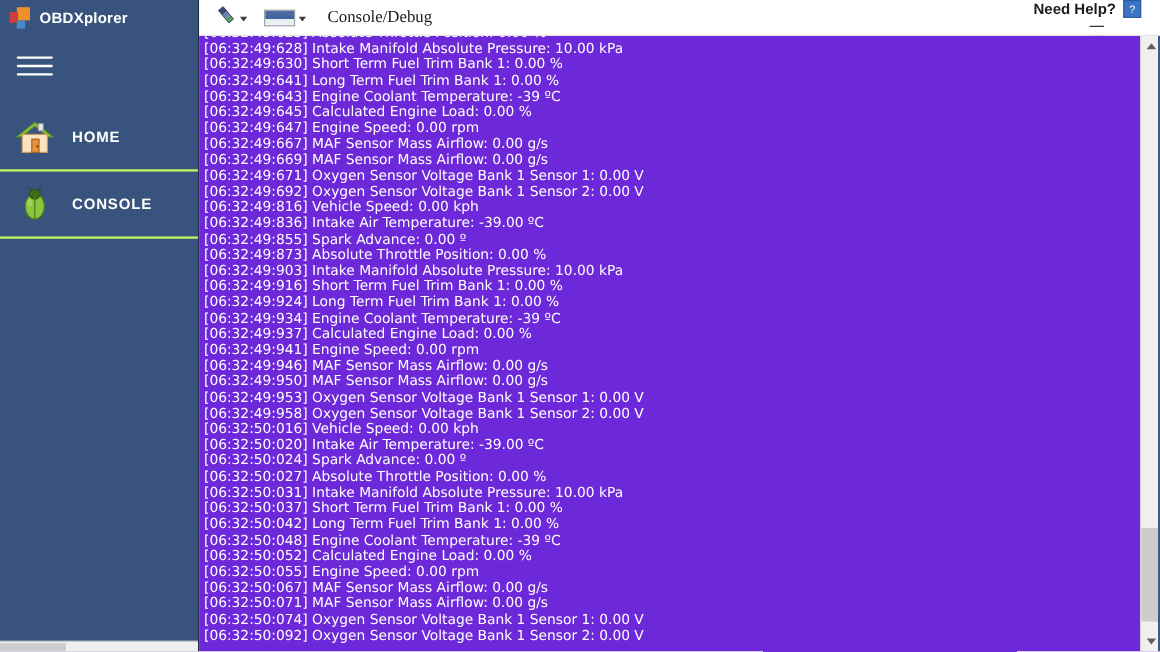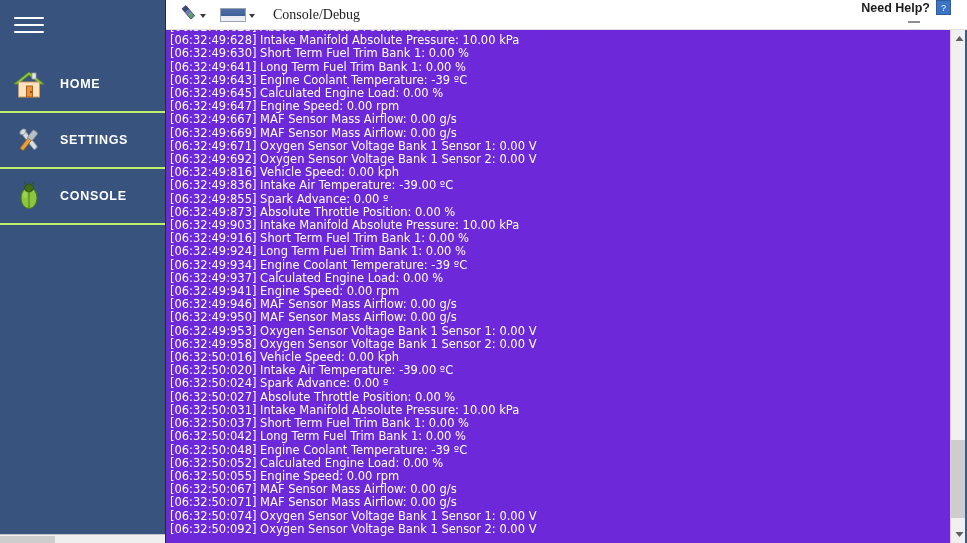--- a/index.html
+++ b/index.html
@@ -249,20 +249,28 @@
     background: #3d5a86;
   }
 </style>
 </head>
 <body>
 
 <div id="app">
 
   <div id="sidebar">
 
+    <div class="brand">
+      <div class="brand-logo">
+        <div class="sq sq-orange"></div>
+        <div class="sq sq-red"></div>
+        <div class="sq sq-blue"></div>
+      </div>
+      <div class="brand-title">OBDXplorer</div>
+    </div>
 
     <div class="hamburger">
       <span></span>
         <span></span>
         <span></span>
     </div>
 
     <div id="navlist">
 
       <div class="nav-item">
@@ -272,35 +280,20 @@
             <rect x="5.5" y="13" width="21" height="15" fill="#fbe3c0" stroke="#c79a5c" stroke-width="1"></rect>
             <rect x="19" y="4" width="4" height="6" fill="#e8e8e8" stroke="#9b9b9b" stroke-width="0.8"></rect>
             <rect x="13.5" y="17" width="6" height="11" fill="#e8923c" stroke="#a8601d" stroke-width="1"></rect>
             <circle cx="18" cy="23" r="0.9" fill="#6b3a10"></circle>
           </svg>
         </span>
         <span class="nav-label">HOME</span>
       </div>
 
 
-      <div class="nav-item">
-        <span class="nav-icon">
-          <svg width="32" height="32" viewBox="0 0 32 32">
-            <g transform="rotate(-38 16 16)">
-              <rect x="14" y="6" width="4.5" height="21" rx="1.6" fill="#d8dde2" stroke="#8b949c" stroke-width="0.8"></rect>
-              <path d="M12.5 6 a4 4 0 0 1 7.5 0 l-2.2 2.2 h-3 z" fill="#d8dde2" stroke="#8b949c" stroke-width="0.8"></path>
-            </g>
-            <g transform="rotate(38 16 16)">
-              <rect x="14" y="14" width="4" height="14" rx="1.2" fill="#e8a13c" stroke="#9f6a18" stroke-width="0.8"></rect>
-              <rect x="13" y="5" width="6" height="10" rx="1.6" fill="#b9bfc6" stroke="#7b848c" stroke-width="0.8"></rect>
-            </g>
-          </svg>
-        </span>
-        <span class="nav-label">SETTINGS</span>
-      </div>
 
       <div class="nav-item">
         <span class="nav-icon">
           <svg width="32" height="32" viewBox="0 0 32 32">
             <ellipse cx="16" cy="18" rx="8" ry="10.5" fill="#8cc63e" stroke="#4d7a18" stroke-width="1"></ellipse>
             <ellipse cx="16" cy="8" rx="4.5" ry="4" fill="#3f6b16" stroke="#2c4c0e" stroke-width="0.8"></ellipse>
             <line x1="16" y1="8" x2="16" y2="28" stroke="#4d7a18" stroke-width="1"></line>
             <ellipse cx="12" cy="15" rx="2" ry="3.2" fill="#a7d85e" opacity="0.7"></ellipse>
             <line x1="13" y1="4.5" x2="11" y2="1.5" stroke="#2c4c0e" stroke-width="1"></line>
             <line x1="19" y1="4.5" x2="21" y2="1.5" stroke="#2c4c0e" stroke-width="1"></line>

